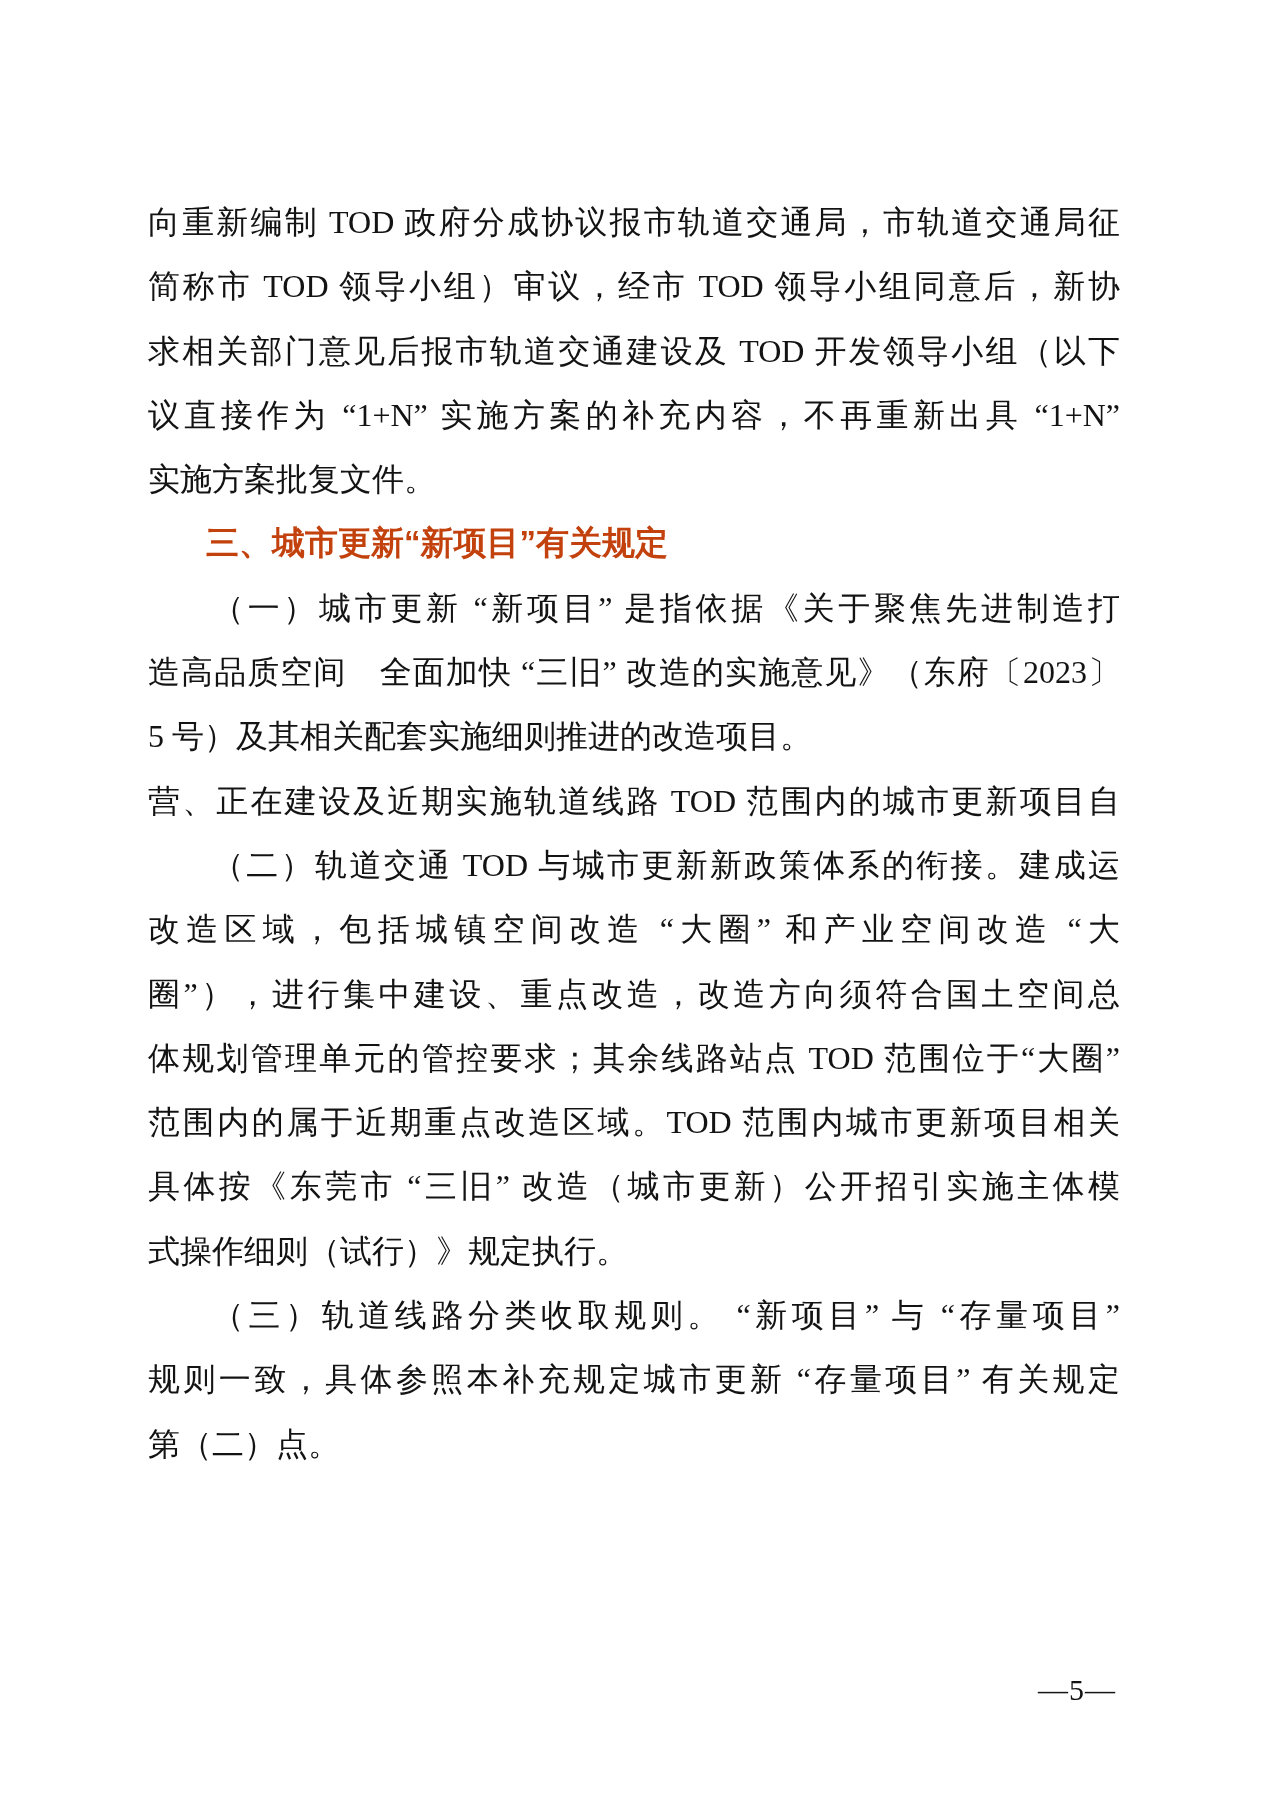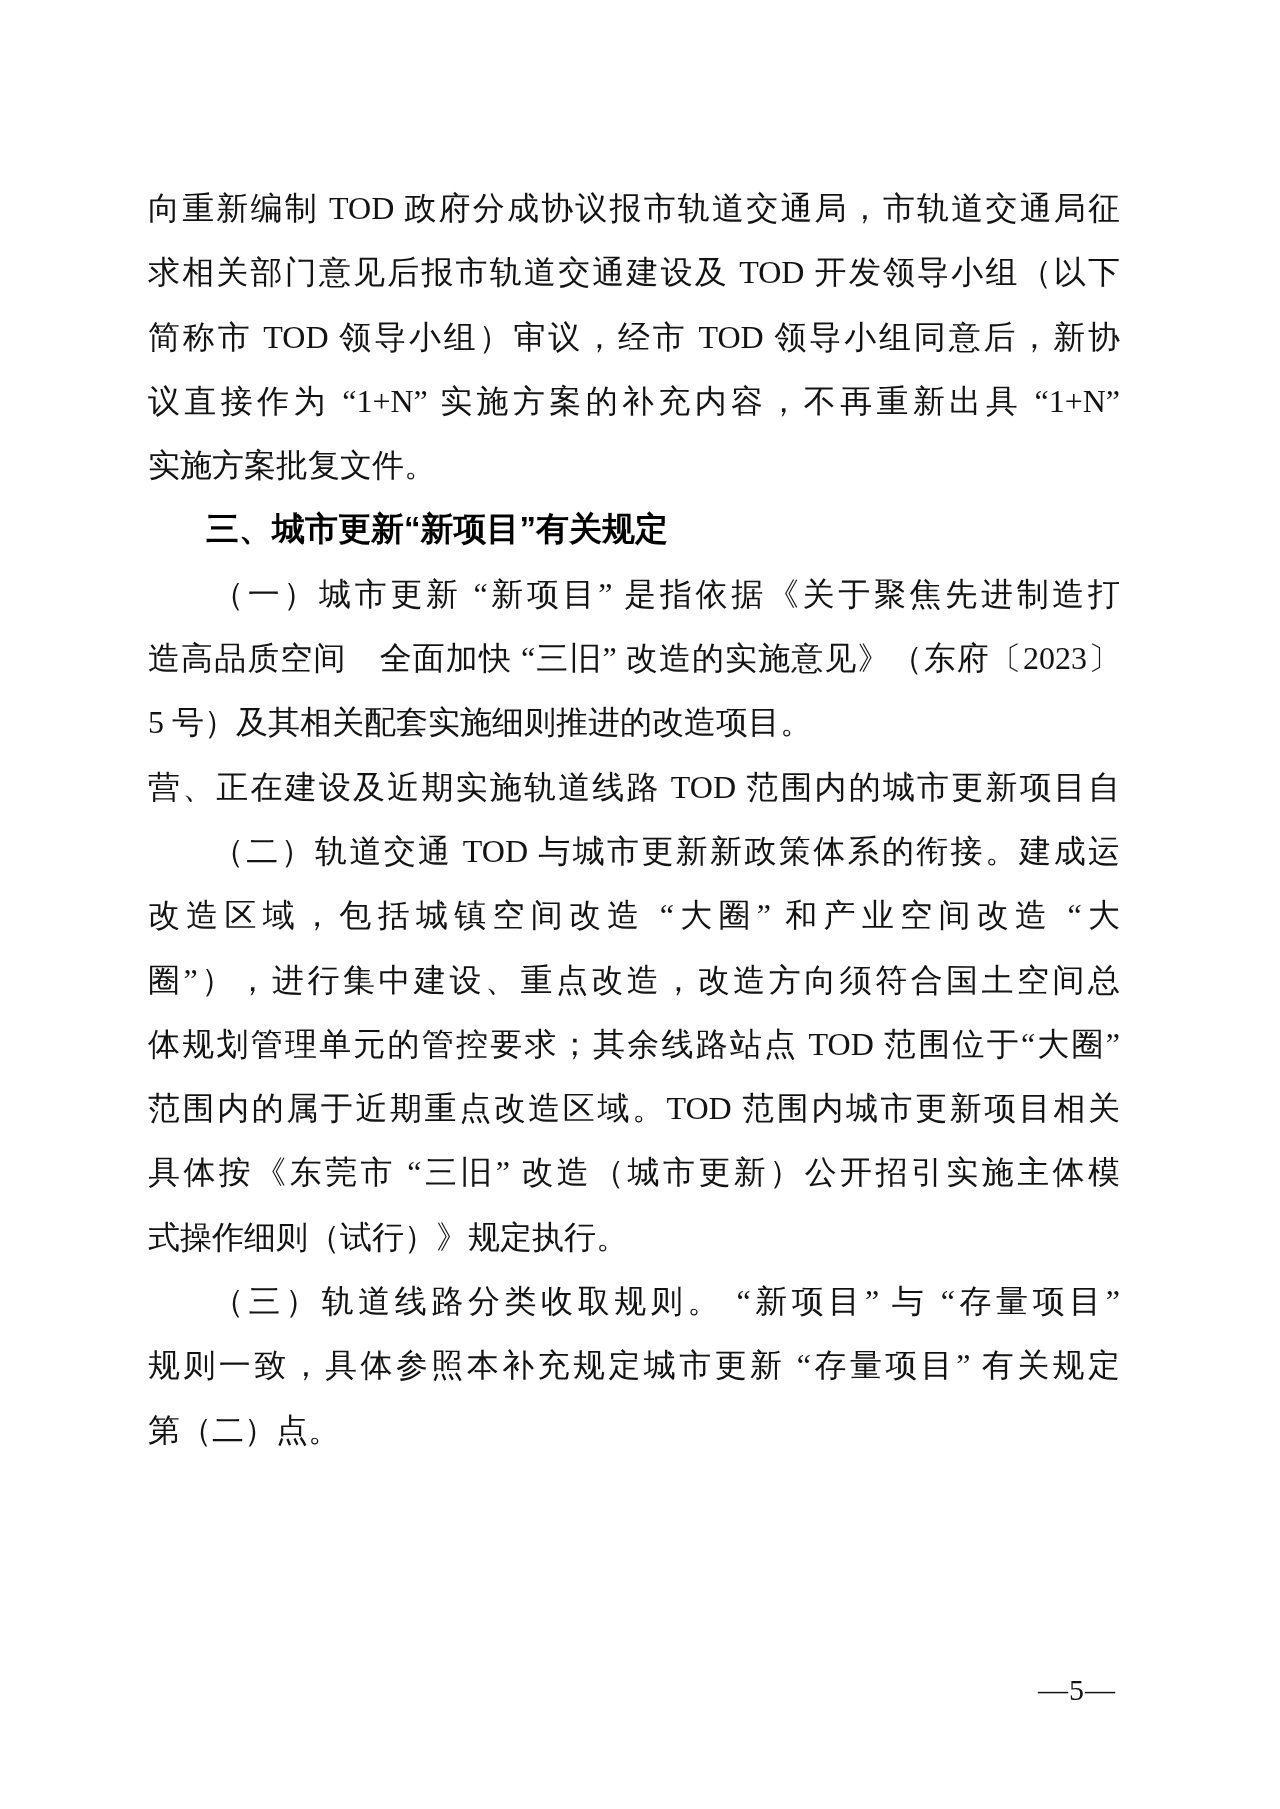--- a/index.html
+++ b/index.html
@@ -12,21 +12,21 @@
     width: 1280px;
     height: 1809px;
     background: #ffffff;
     overflow: hidden;
     font-family: "Liberation Serif", "DejaVu Serif", serif;
     color: #131313;
   }
   .text-block {
     position: absolute;
     left: 148px;
-    top: 176px;
+    top: 190px;
     width: 972px;
   }
   .line {
     font-size: 32px;
     line-height: 64.3px;
     height: 64.3px;
     white-space: nowrap;
     text-align: justify;
     text-align-last: justify;
     text-justify: inter-character;
@@ -41,21 +41,21 @@
     width: 908px;
   }
   .heading {
     margin: 0;
     padding-left: 58px;
     font-family: "Liberation Sans", "DejaVu Sans", sans-serif;
     font-weight: 700;
     font-size: 33px;
     line-height: 64.3px;
     height: 64.3px;
-    color: #000000;
+    color: #c2410c;
     text-align: left;
     white-space: nowrap;
   }
   .page-number {
     position: absolute;
     left: 1038px;
     top: 1672px;
     font-size: 30px;
     line-height: 36px;
     letter-spacing: 1px;
@@ -63,22 +63,22 @@
     font-family: "Liberation Serif", "DejaVu Serif", serif;
   }
 </style>
 </head>
 <body>
 
 <div class="page">
   <div class="text-block">
 
     <div class="line">向重新编制 TOD 政府分成协议报市轨道交通局，市轨道交通局征</div>
+    <div class="line">简称市 TOD 领导小组）审议，经市 TOD 领导小组同意后，新协</div>
     <div class="line">求相关部门意见后报市轨道交通建设及 TOD 开发领导小组（以下</div>
-    <div class="line">简称市 TOD 领导小组）审议，经市 TOD 领导小组同意后，新协</div>
     <div class="line">议直接作为 “1+N” 实施方案的补充内容，不再重新出具 “1+N”</div>
     <div class="line short">实施方案批复文件。</div>
 
     <h2 class="heading">三、城市更新“新项目”有关规定</h2>
 
     <div class="line indent">（一）城市更新 “新项目” 是指依据《关于聚焦先进制造打</div>
     <div class="line">造高品质空间　全面加快 “三旧” 改造的实施意见》（东府〔2023〕</div>
     <div class="line short">5 号）及其相关配套实施细则推进的改造项目。</div>
 
     <div class="line">营、正在建设及近期实施轨道线路 TOD 范围内的城市更新项目自</div>

